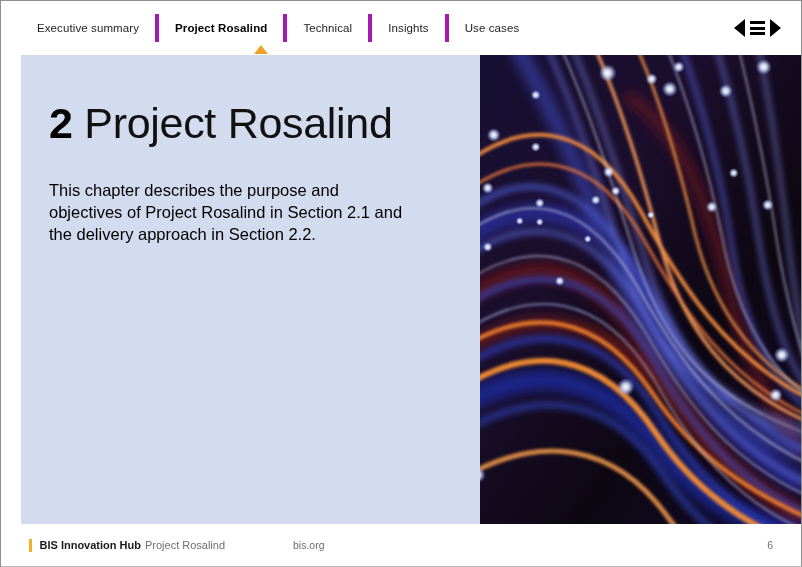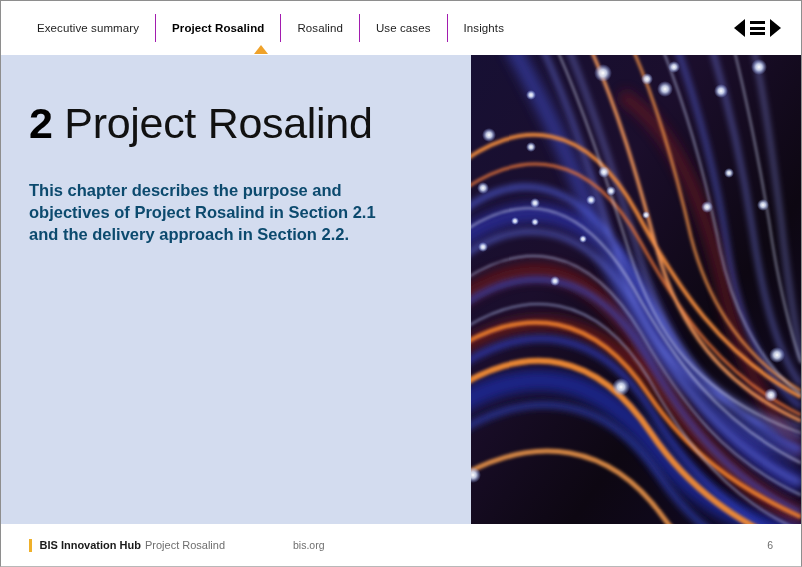--- a/index.html
+++ b/index.html
@@ -49,21 +49,21 @@
     display: flex;
     align-items: center;
     justify-content: center;
     padding: 0 16px;
     height: 28px;
     font-size: 11.5px;
     color: #1d1d1d;
     letter-spacing: 0.1px;
     white-space: nowrap;
     cursor: pointer;
-    border-right: 1px solid #a21caf;
+    border-right: 4px solid #a21caf;
   }
   .nav-tab:last-child { border-right: none; }
   .nav-tab.active { font-weight: bold; color: #000000; }
 
   
   #active-marker {
     position: absolute;
     left: 253px;
     top: 44px;
     width: 0; height: 0;
@@ -113,20 +113,21 @@
   }
 
   
   #content {
     position: absolute;
     top: 54px;
     left: 0;
     width: 800px;
     height: 469px;
     display: flex;
+    padding-left: 20px;
   }
 
   #left-panel {
     width: 470px;
     height: 100%;
     background: #d3dcef;
     padding: 45px 0 0 28px;
   }
 
   #slide-title {
@@ -139,23 +140,23 @@
   }
   #slide-title .num {
     font-weight: 700;
     color: #000000;
   }
 
   #slide-body {
     margin-top: 34px;
     font-size: 16.5px;
     line-height: 1.32;
-    color: #0c4a6e;
+    color: #000000;
     max-width: 360px;
-    font-weight: 700;
+    font-weight: 400;
   }
 
   
   #image-panel {
     position: relative;
     width: 330px;
     height: 100%;
     overflow: hidden;
     background: #0a0616;
   }
@@ -223,27 +224,27 @@
   <div id="topnav">
 
     <div class="nav-tabs">
       <div class="nav-tab">
         <span>Executive summary</span>
       </div>
       <div class="nav-tab active">
         <span>Project Rosalind</span>
       </div>
       <div class="nav-tab">
-        <span>Rosalind</span>
+        <span>Technical</span>
+      </div>
+      <div class="nav-tab">
+        <span>Insights</span>
       </div>
       <div class="nav-tab">
         <span>Use cases</span>
-      </div>
-      <div class="nav-tab">
-        <span>Insights</span>
       </div>
     </div>
 
     <div class="nav-controls">
       <div class="nav-ctrl">
         <span class="tri-left"></span>
       </div>
       <div class="nav-ctrl">
         <span class="hamburger">
           <span></span>

